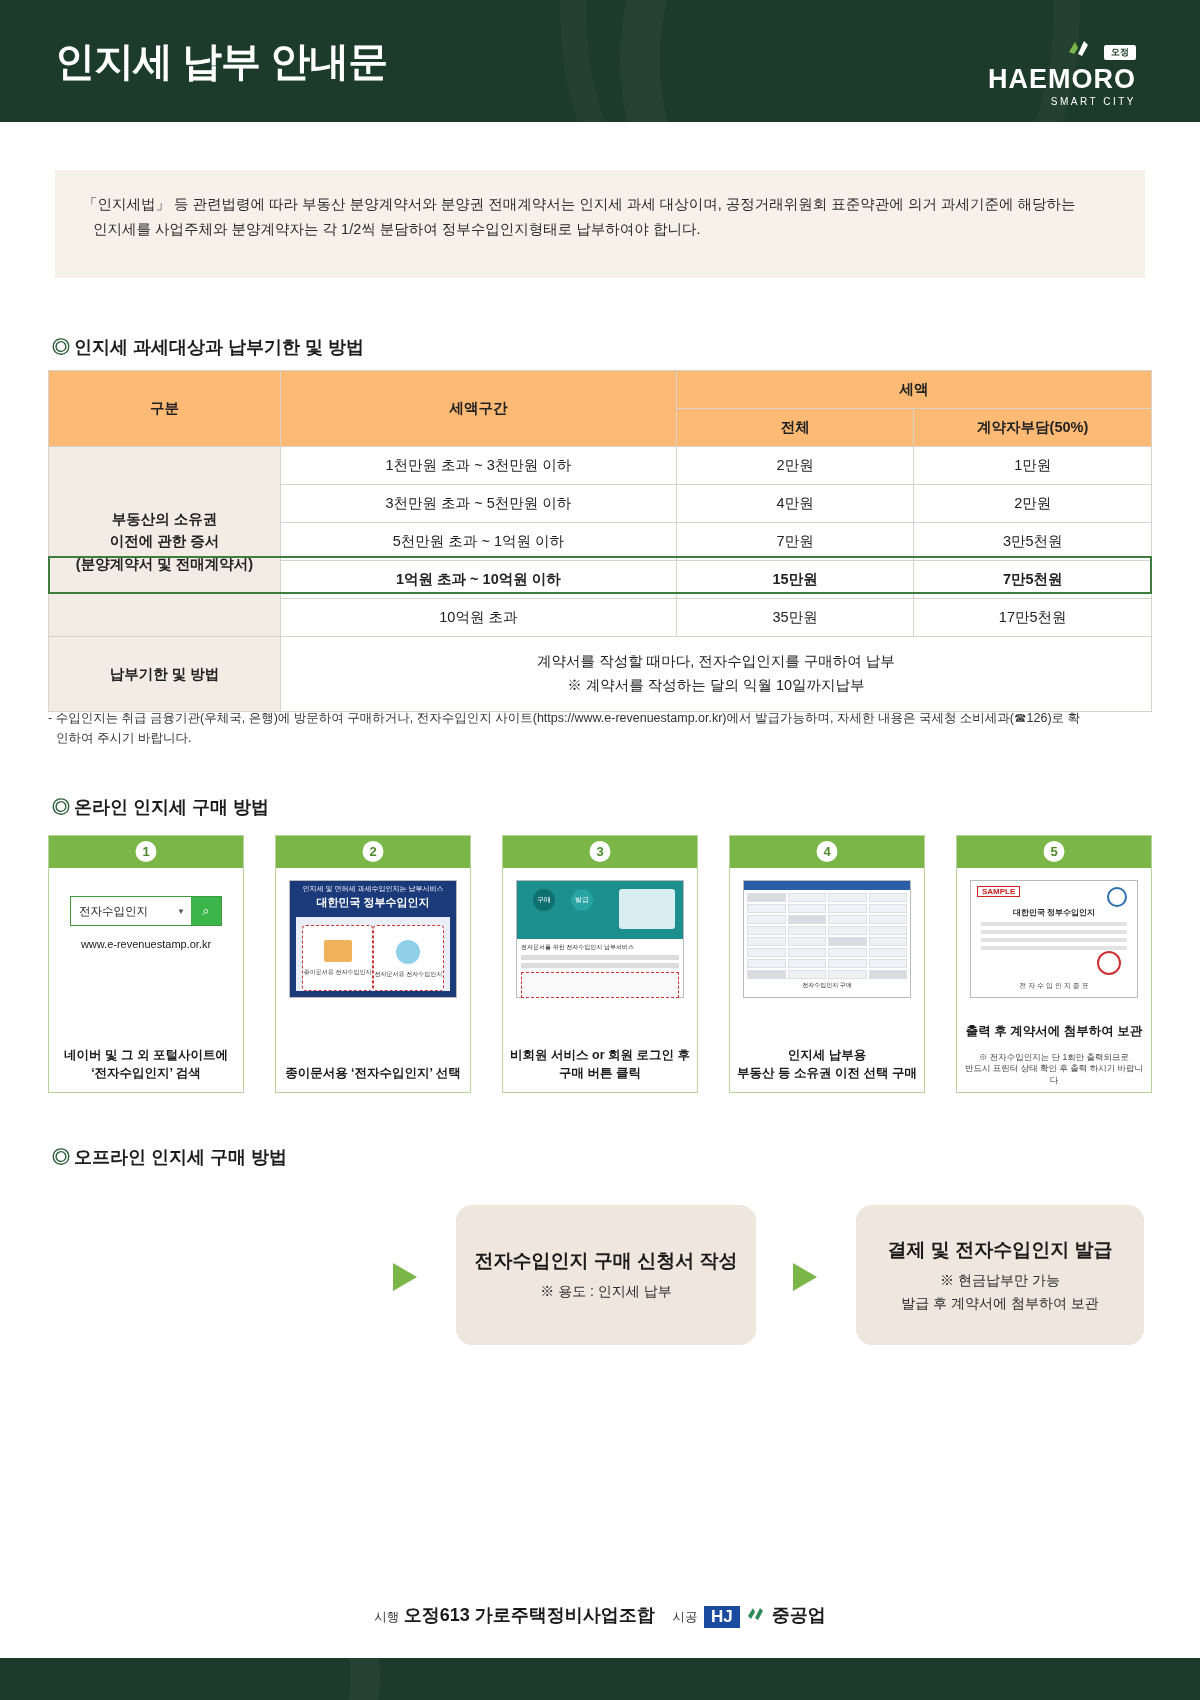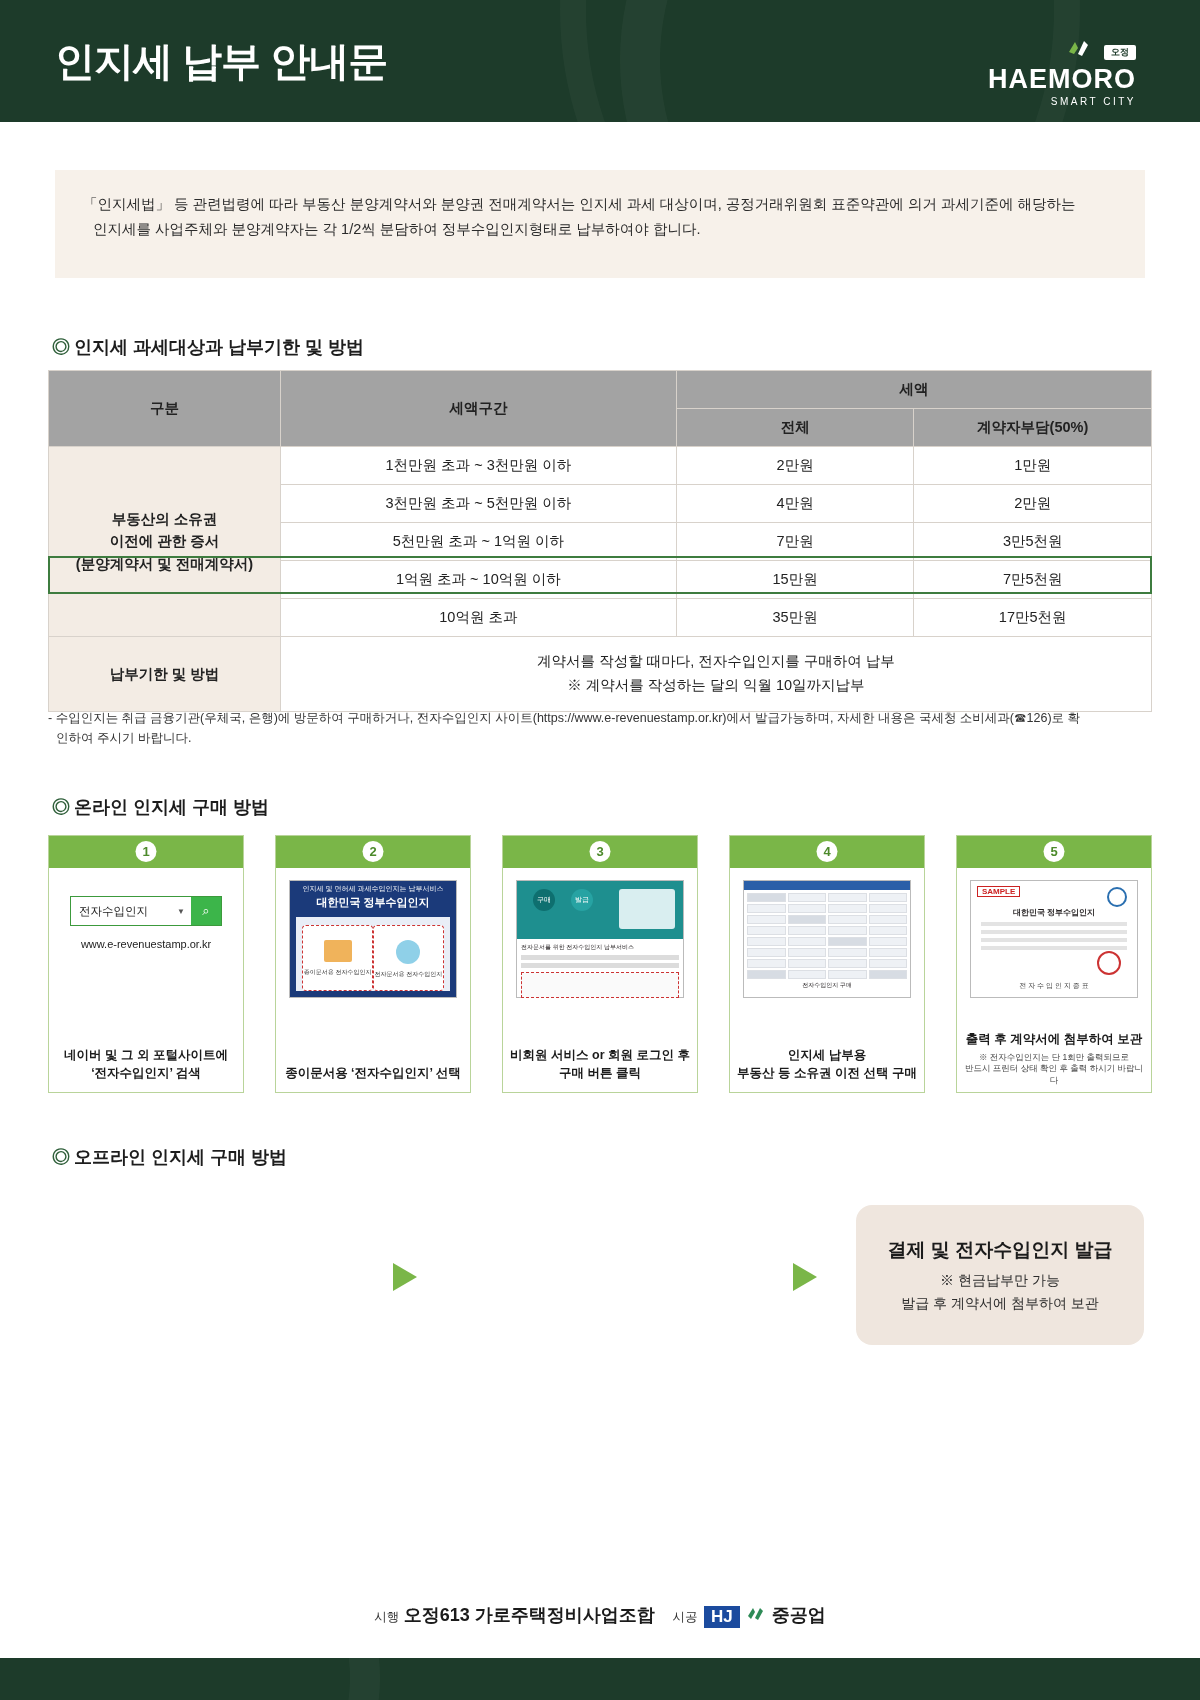--- a/index.html
+++ b/index.html
@@ -69,27 +69,27 @@
   
   .tbl-wrap { position:absolute; left:48px; top:370px; width:1104px; }
   table.main {
     width:100%; border-collapse:collapse; font-size:14.5px;
   }
   table.main th, table.main td {
     border:1px solid #d8d2cb; text-align:center; padding:9px 4px;
     color:#222;
   }
   table.main thead th {
-    background:#a3a3a3; font-weight:bold; height:34px;
+    background:#fdba74; font-weight:bold; height:34px;
   }
   table.main td.rowhead {
     background:#f3ece4; font-weight:bold; line-height:1.55;
   }
   table.main tr.hl td {
-    font-weight:normal;
+    font-weight:bold;
     margin-top:26px;
   }
   .hl-border {
     position:absolute; left:48px; top:556px; width:1104px; height:38px;
     border:2px solid #3e7c3f; pointer-events:none;
   }
   .tbl-note {
     position:absolute; left:48px; top:708px; width:1110px;
     font-size:12.5px; line-height:1.6; color:#333;
   }
@@ -113,21 +113,21 @@
     margin:12px auto 0; width:168px; height:118px;
     overflow:hidden; position:relative;
   }
   .step .label {
     position:absolute; left:0; right:0; bottom:10px;
     text-align:center; font-size:12.5px; line-height:1.45; font-weight:bold;
     color:#1b1b1b; padding:0 6px;
   }
   .step .sublabel {
     font-size:8.5px; font-weight:normal; line-height:1.35; color:#444;
-    display:block; margin-top:3px;
+    display:block; margin-top:11px;
   }
   .step .url {
     text-align:center; font-size:11px; margin-top:12px; color:#222;
   }
 
   
   .searchbox {
     width:152px; height:30px; margin:28px auto 0; border:1px solid #3c9a3c;
     display:flex; align-items:center; background:#fff;
   }
@@ -476,20 +476,24 @@
   </div>
 </div>
 
 <div class="sec-title" style="left:52px; top:1145px;">
   <span class="bullet">◎</span><span>오프라인 인지세 구매 방법</span>
 </div>
 
 <div class="flow">
   <div class="arrow" style="left:345px;"></div>
 
+  <div class="card" style="left:408px; width:300px;">
+    <div class="t">전자수입인지 구매 신청서 작성</div>
+    <div class="s">※ 용도 : 인지세 납부</div>
+  </div>
   <div class="arrow" style="left:745px;"></div>
 
   <div class="card" style="left:808px; width:288px;">
     <div class="t">결제 및 전자수입인지 발급</div>
     <div class="s">※ 현금납부만 가능</div>
     <div class="s" style="margin-top:2px;">발급 후 계약서에 첨부하여 보관</div>
   </div>
 </div>
 
 <div class="footer-credit">

